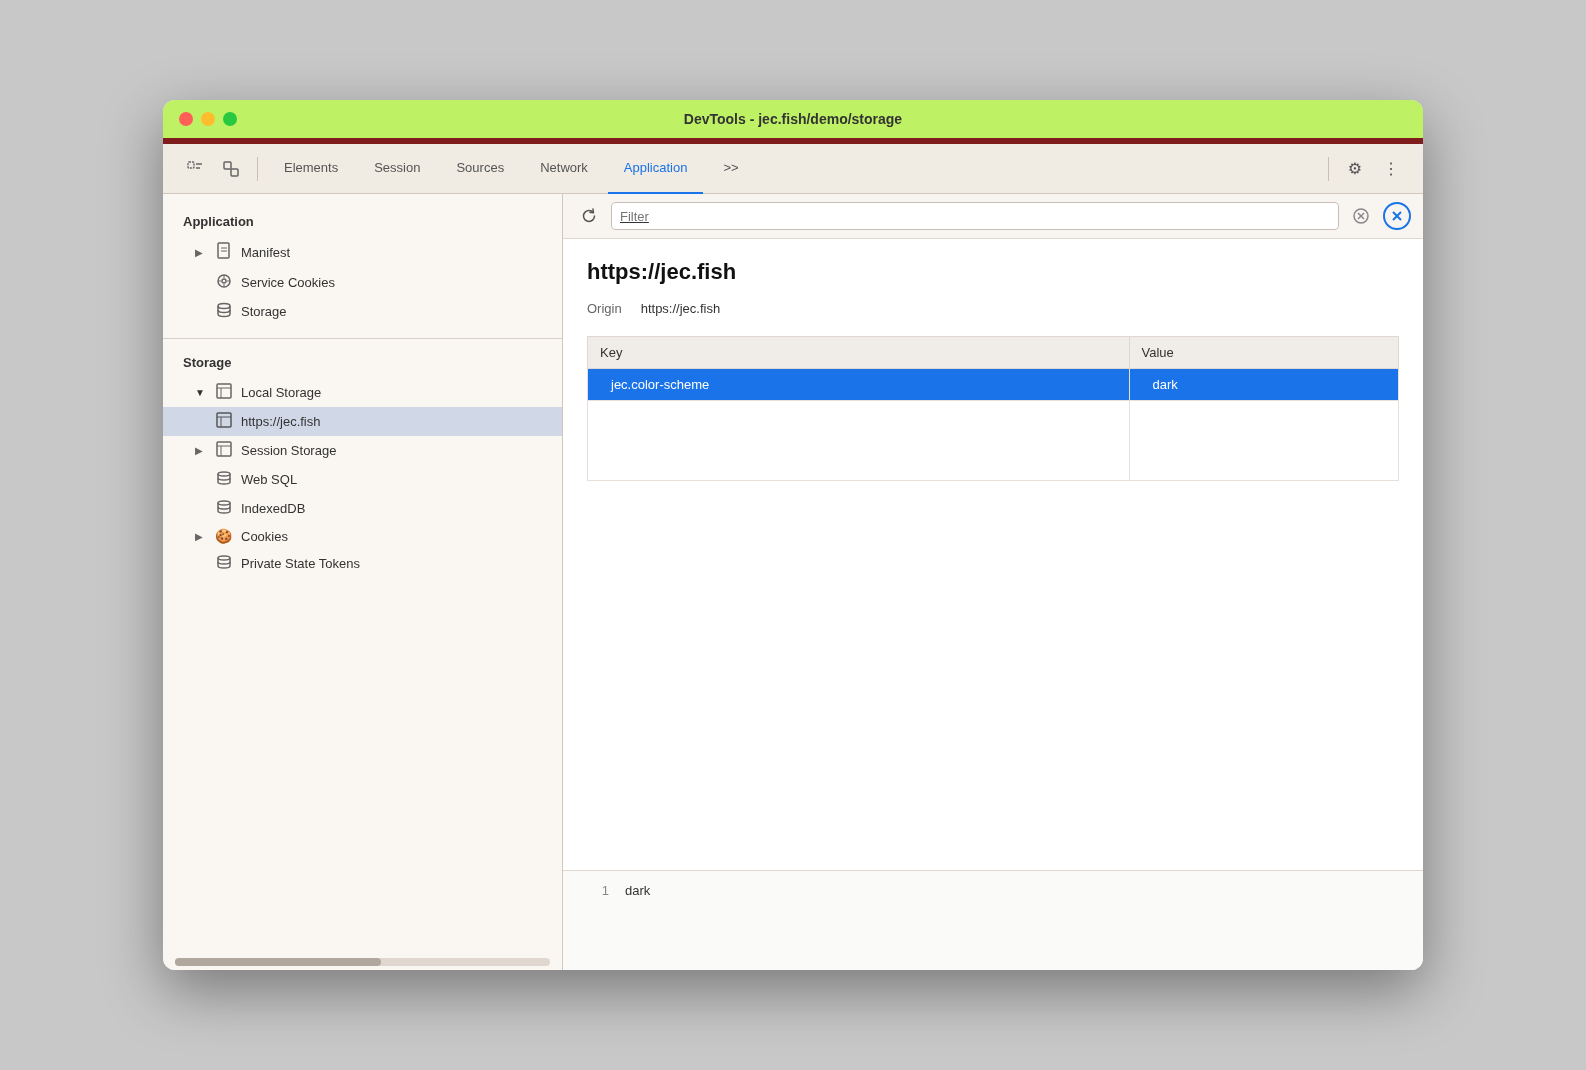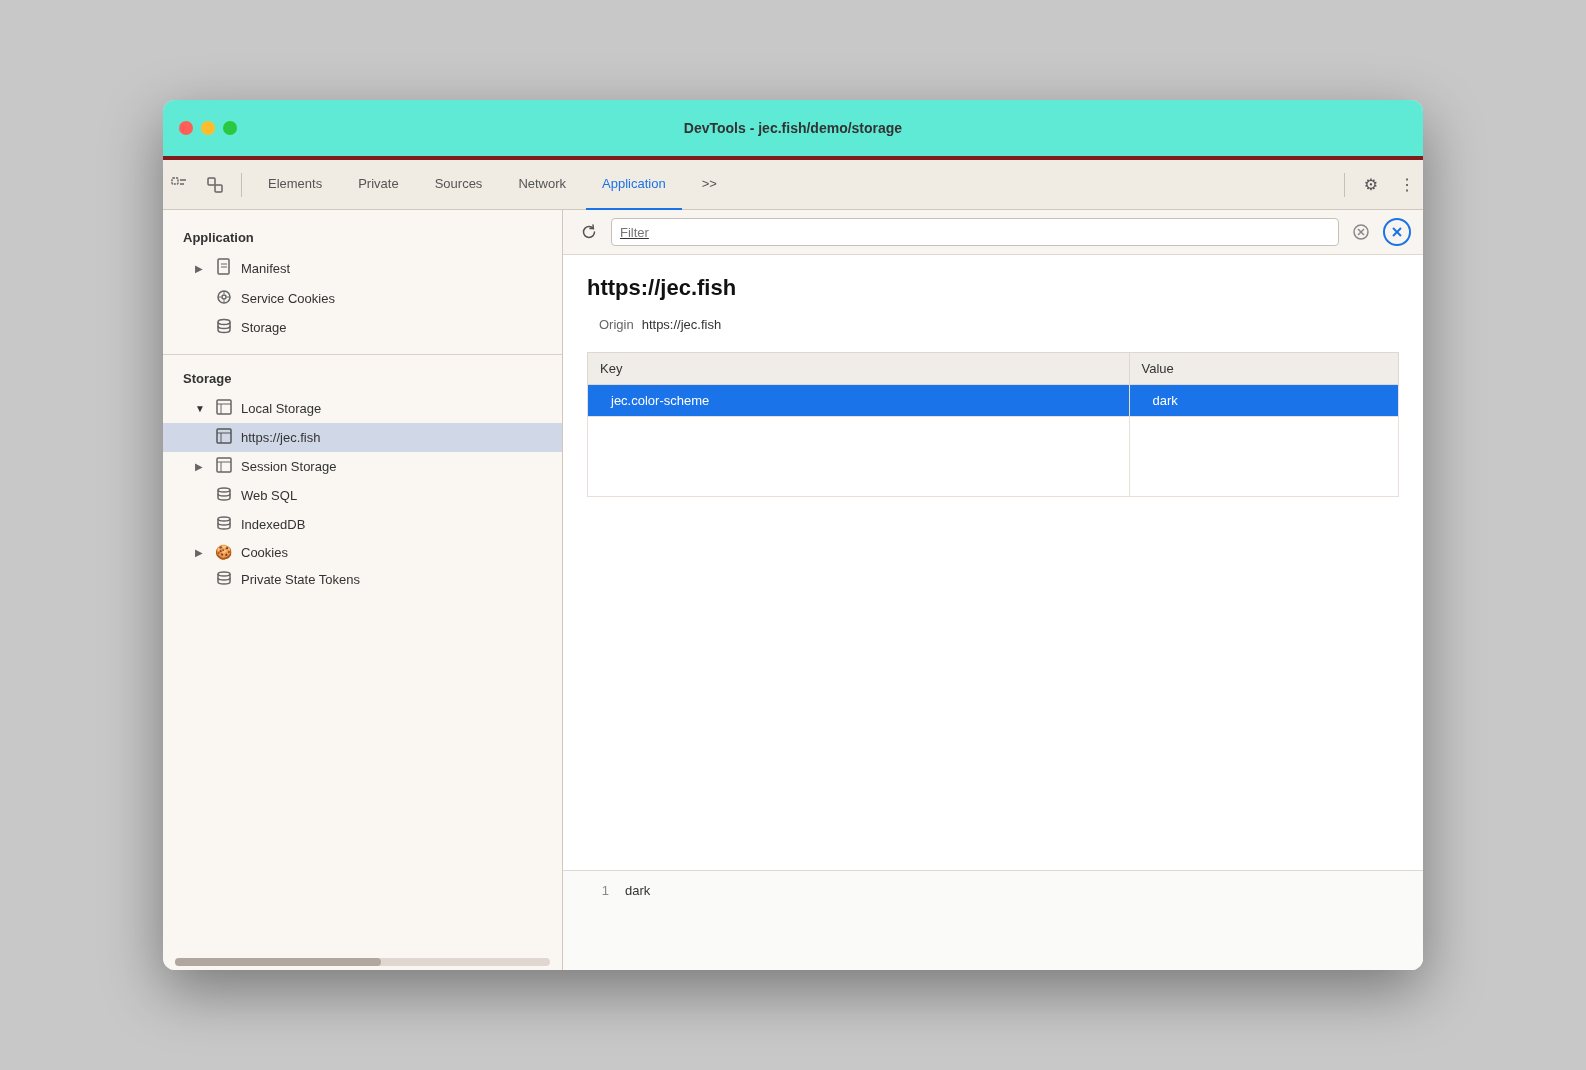--- a/index.html
+++ b/index.html
@@ -15,27 +15,27 @@
       width: 1260px;
       height: 870px;
       background: #f5f0eb;
       border-radius: 12px;
       box-shadow: 0 20px 60px rgba(0,0,0,0.4);
       overflow: hidden;
       display: flex;
       flex-direction: column;
     }
     .title-bar {
-      background: #5eead4;
-      height: 60px;
+      background: #bef264;
+      height: 44px;
       display: flex;
       align-items: center;
       justify-content: center;
       position: relative;
-      border-bottom: 4px solid #7f1d1d;
+      border-bottom: 6px solid #7f1d1d;
       flex-shrink: 0;
     }
     .traffic-lights {
       position: absolute;
       left: 16px;
       display: flex;
       gap: 8px;
     }
     .traffic-light {
       width: 14px;
@@ -48,21 +48,21 @@
     .title-text {
       font-size: 14px;
       font-weight: 600;
       color: #333;
     }
     .toolbar {
       background: #f0ebe3;
       height: 50px;
       display: flex;
       align-items: center;
-      padding: 0 0;
+      padding: 0 16px;
       border-bottom: 1px solid #d0c8be;
       gap: 4px;
       flex-shrink: 0;
     }
     .toolbar-icon {
       width: 32px;
       height: 32px;
       display: flex;
       align-items: center;
       justify-content: center;
@@ -220,22 +220,21 @@
       font-size: 22px;
       font-weight: 600;
       color: #111;
       margin-bottom: 16px;
     }
     .origin-row {
       font-size: 13px;
       color: #333;
       margin-bottom: 20px;
       display: flex;
-      gap: 8px;
-      margin-left: 12px;
+      gap: 19px;
     }
     .origin-label { color: #666; }
     .storage-table {
       width: 100%;
       border-collapse: collapse;
       font-size: 13px;
     }
     .storage-table th {
       text-align: left;
       padding: 8px 12px;
@@ -298,21 +297,21 @@
       </svg>
     </div>
     <div class="toolbar-icon">
       <svg width="18" height="18" viewBox="0 0 18 18" fill="none">
         <rect x="2" y="2" width="7" height="7" rx="1" stroke="#666" stroke-width="1.5" fill="none"></rect>
         <rect x="9" y="9" width="7" height="7" rx="1" stroke="#666" stroke-width="1.5" fill="none"></rect>
       </svg>
     </div>
     <div class="toolbar-divider"></div>
     <div class="toolbar-tab">Elements</div>
-    <div class="toolbar-tab">Private</div>
+    <div class="toolbar-tab">Session</div>
     <div class="toolbar-tab">Sources</div>
     <div class="toolbar-tab">Network</div>
     <div class="toolbar-tab active">Application</div>
     <div class="toolbar-tab">&gt;&gt;</div>
     <div class="toolbar-right">
       <div class="toolbar-divider"></div>
       <div class="toolbar-icon">⚙</div>
       <div class="toolbar-icon">⋮</div>
     </div>
   </div>

